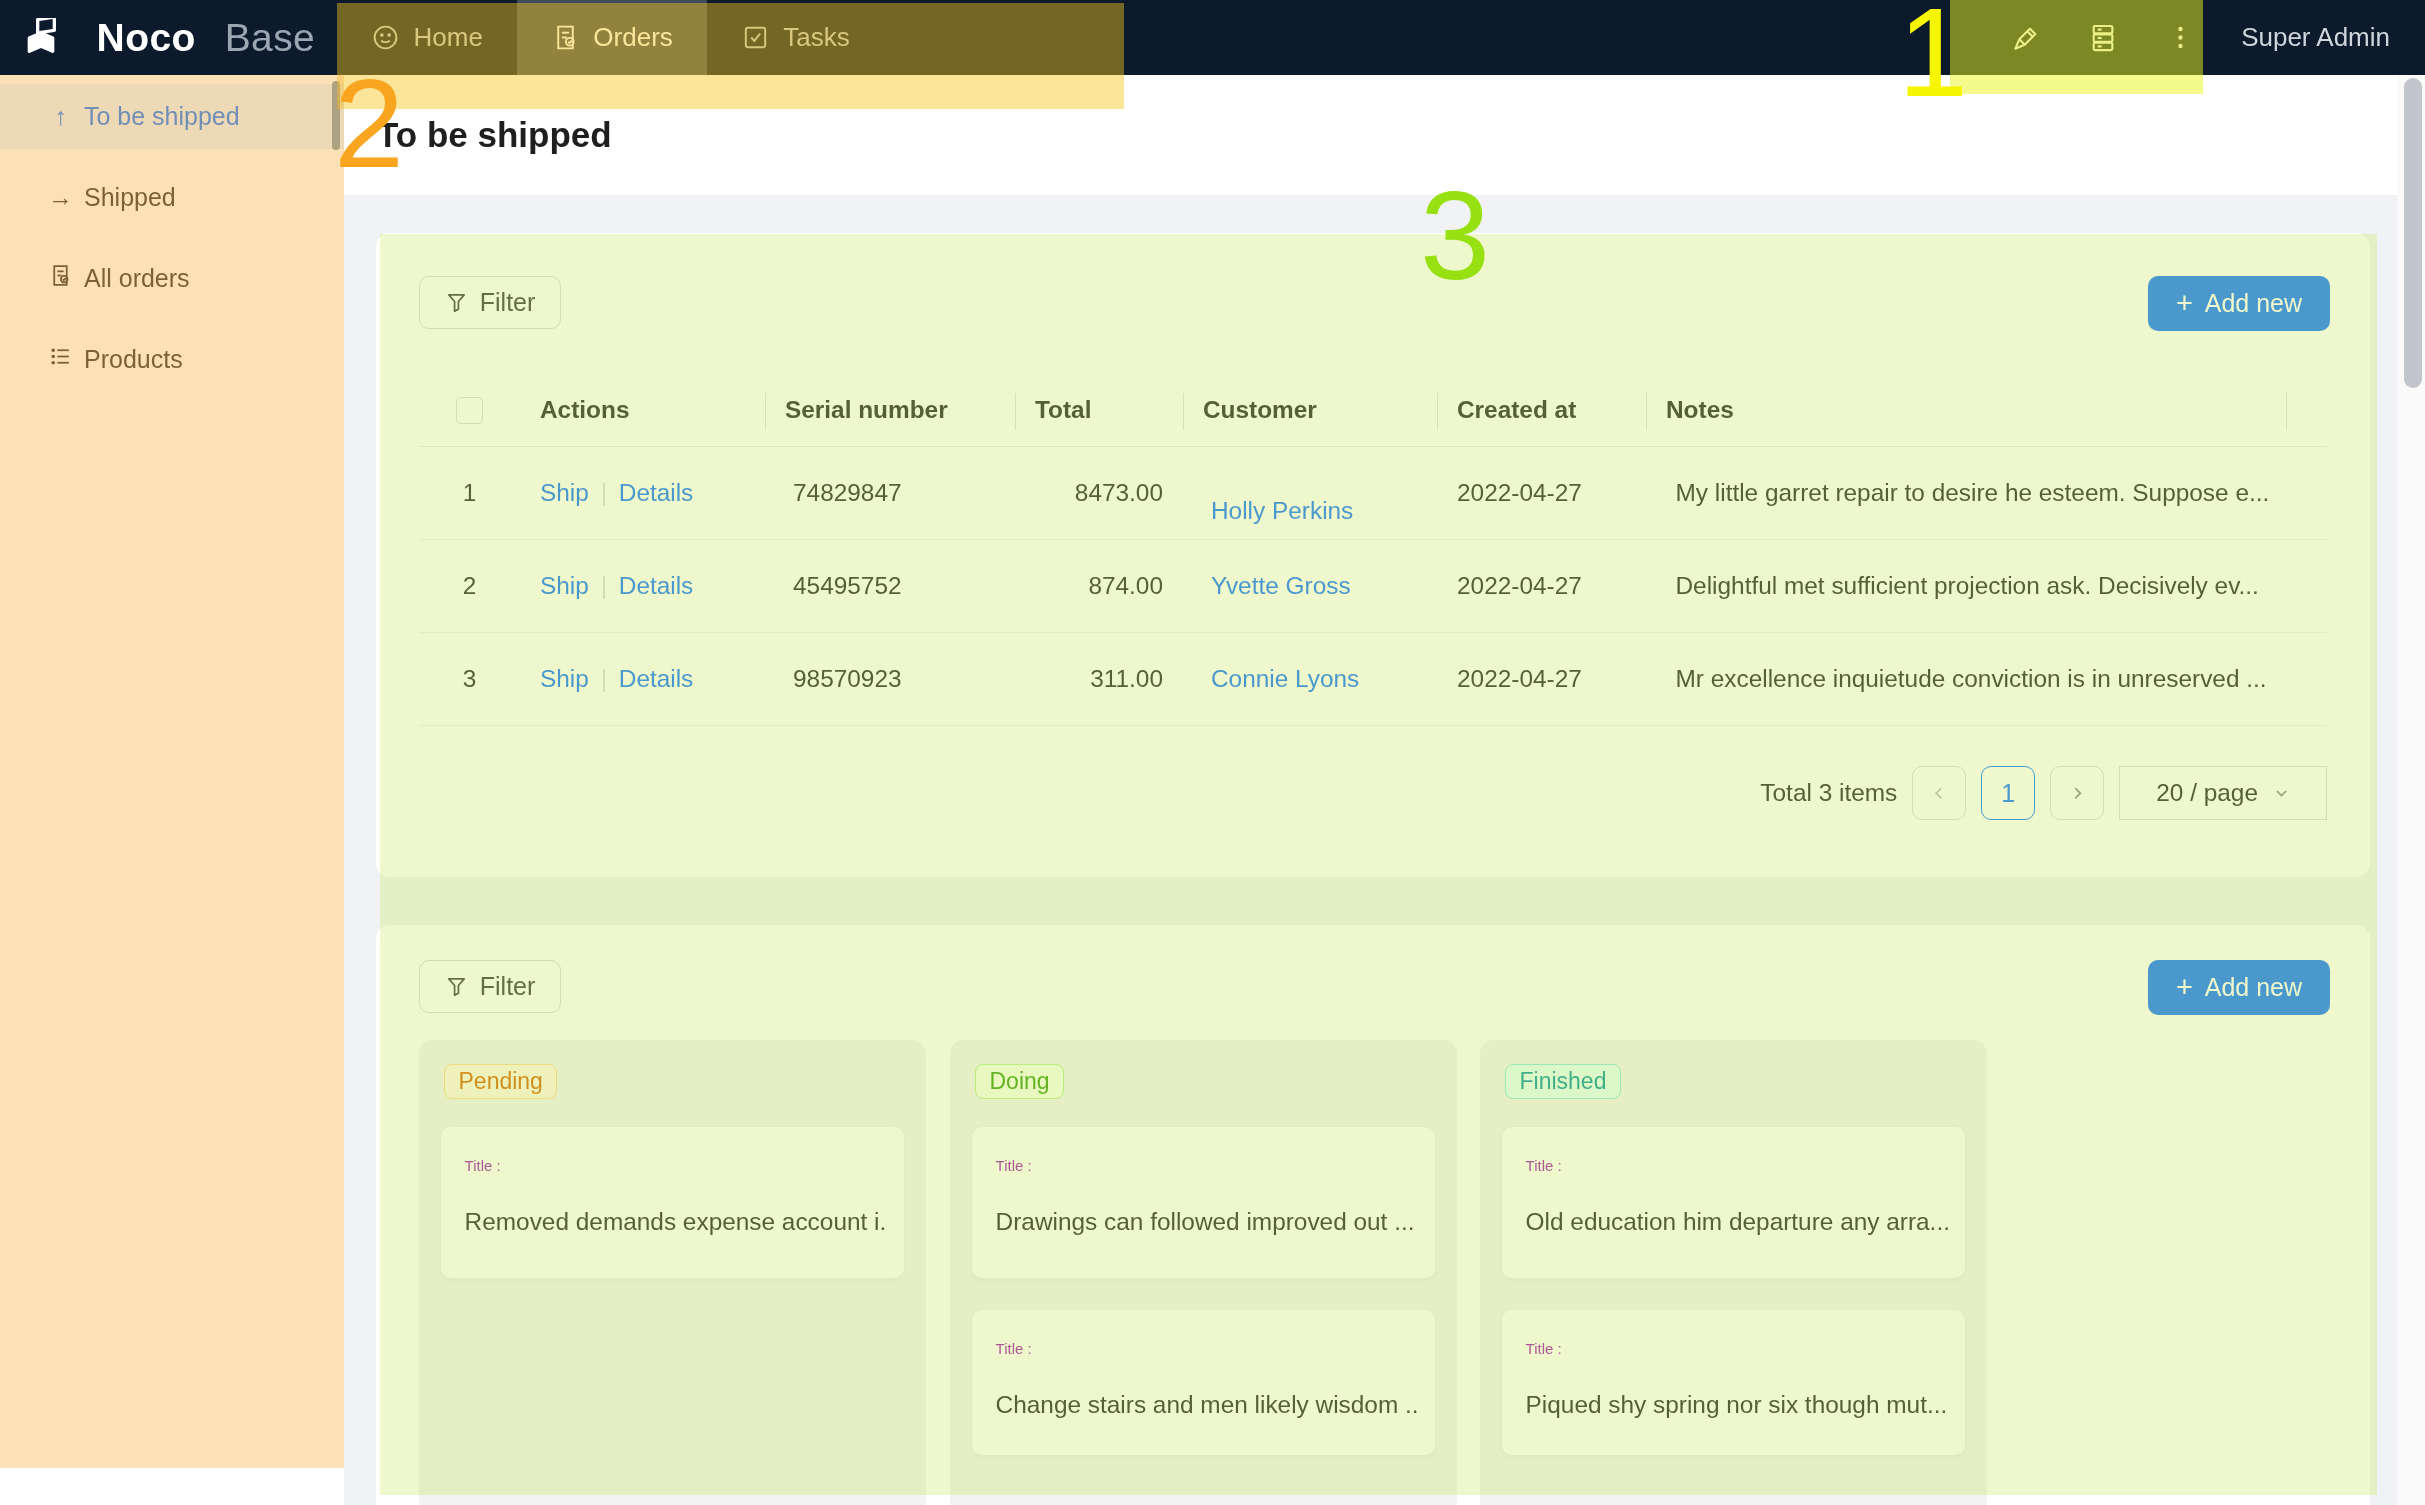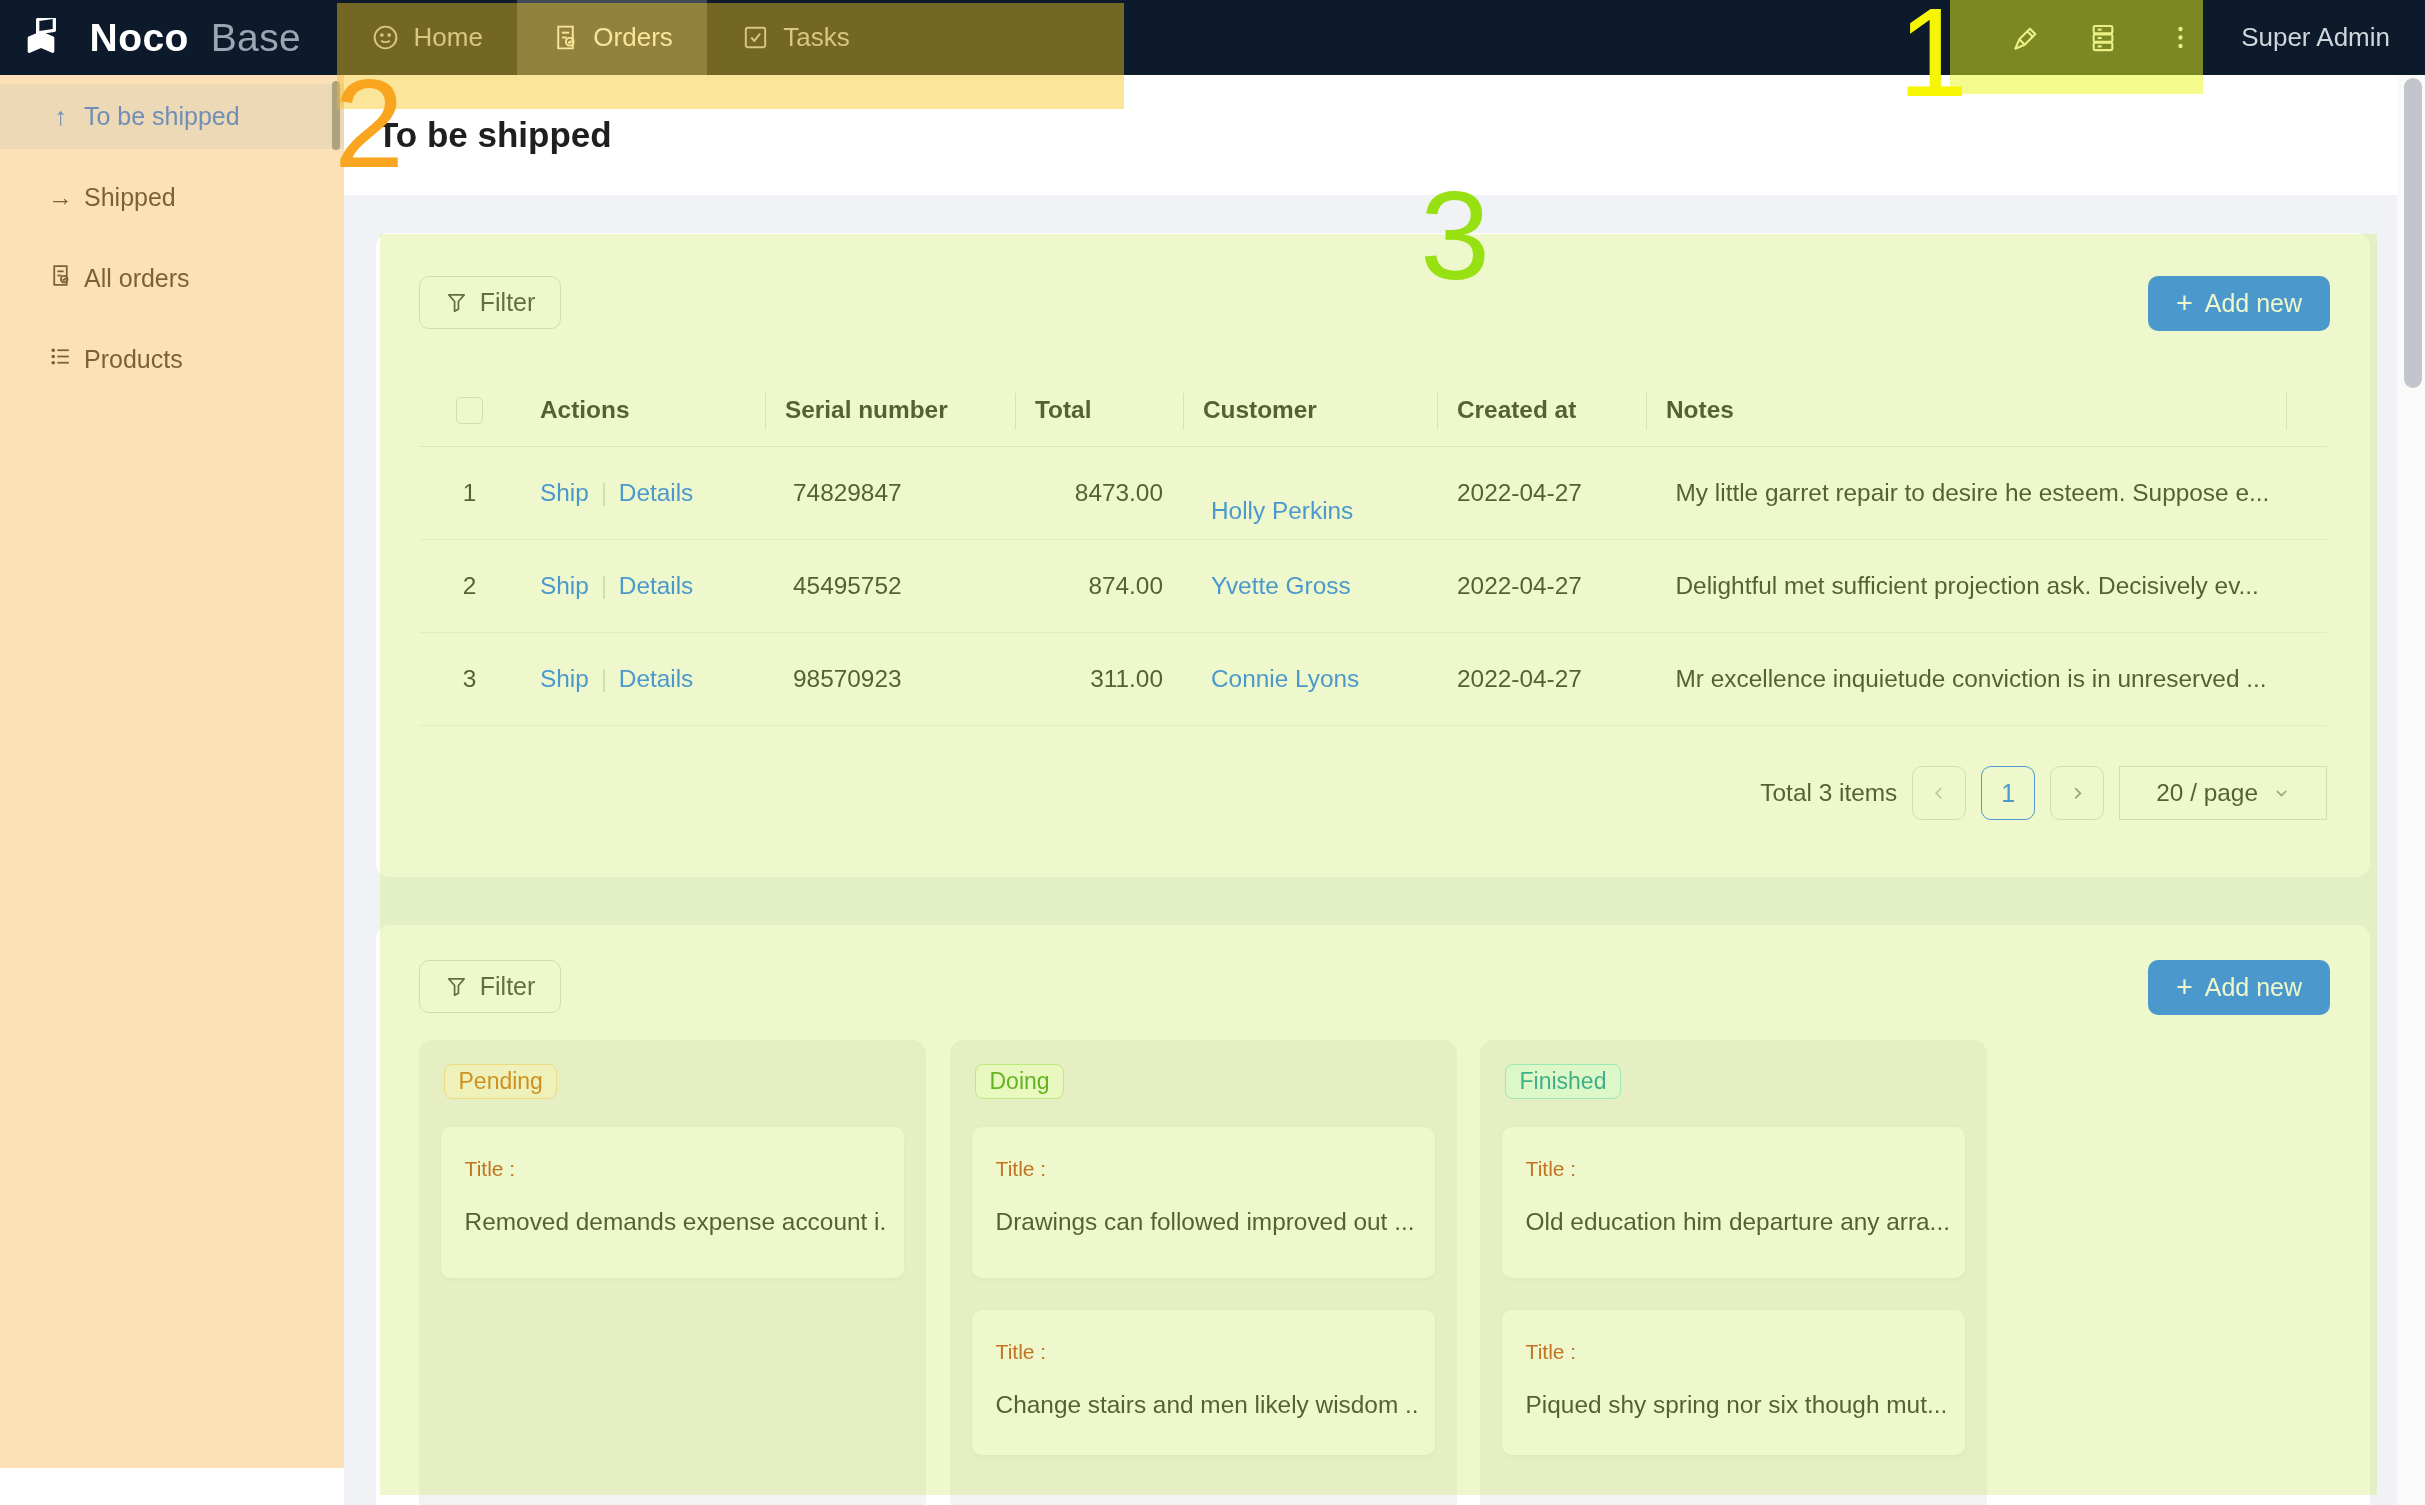--- a/index.html
+++ b/index.html
@@ -2,21 +2,21 @@
 <html style="font-size:13.5px"><head>
 <meta charset="utf-8">
 <style>
   * { margin:0; padding:0; box-sizing:border-box; }
   html,body { width:2426px; }
   body { font-family:"Liberation Sans", sans-serif; background:#e9ebef; }
   #screen { position:relative; width:2426px; height:1505px; overflow:hidden; background:#f0f2f5; }
 
   
   .navbar { position:absolute; left:0; top:0; width:2426px; height:75px; background:#0c1a2c; display:flex; align-items:center; }
-  .logo { position:absolute; left:23.6px; top:0; height:75px; display:flex; align-items:center; gap:22px; }
+  .logo { position:absolute; left:23.6px; top:0; height:75px; display:flex; align-items:center; gap:29px; }
   .logo .word { font-size:39px; letter-spacing:0.4px; }
   .logo .noco { color:#ffffff; font-weight:700; }
   .logo .base { color:#9aa6b2; font-weight:300; }
   .nav-menu { position:absolute; left:337px; top:0; height:75px; display:flex; }
   .nav-item { height:75px; display:flex; align-items:center; gap:13.5px; padding:0 34px; color:#c3c9cf; font-size:26px; cursor:pointer; }
   .nav-item.selected { background:rgba(255,255,255,0.22); color:#ffffff; }
   .nav-item svg { width:29px; height:29px; }
   .nav-right { position:absolute; right:36px; top:0; height:75px; display:flex; align-items:center; gap:45px; }
   .nav-icon { width:32px; height:32px; display:flex; align-items:center; justify-content:center; color:#e8ebee; cursor:pointer; }
   .user-name { color:#cfd5da; font-size:26px; cursor:pointer; }
@@ -69,21 +69,21 @@
   .pg-btn svg { width:18.5px; height:18.5px; }
   .pg-btn.current { border-color:#1677ff; color:#1677ff; font-size:25px; }
   .pg-size { height:54px; padding:0 36px; border:0.8px solid #d9d9d9; border-radius:0; background:#fff; display:flex; align-items:center; gap:15px; cursor:pointer; }
   .pg-size svg { width:17px; height:17px; }
 
   
   .board { position:absolute; left:0; top:115px; width:1994px; height:474px; }
   .kcol { position:absolute; top:0; width:507px; height:474px; background:#f3f3f3; border-radius:13.5px; }
   .ktag { position:absolute; left:25px; top:23.6px; height:35px; padding:0 13.5px; display:flex; align-items:center; border-radius:8px; border:1.3px solid; font-size:23px; }
   .kcard { position:absolute; left:22px; width:463px; background:#ffffff; border-radius:10px; box-shadow:0 1.7px 6.7px rgba(0,0,0,0.05); cursor:pointer; }
-  .kcard .klabel { position:absolute; left:23.6px; top:30px; font-size:21px; color:#c2410c; }
+  .kcard .klabel { position:absolute; left:23.6px; top:30px; font-size:15px; color:#a21caf; }
   .kcard .kvalue { position:absolute; left:23.6px; top:81px; right:17px; font-size:24.4px; color:#262626; white-space:nowrap; overflow:hidden; }
 
   
   .scroll-track { position:absolute; left:2397px; top:75px; width:29px; height:1430px; background:#fafafa; z-index:45; }
   .scroll-thumb { position:absolute; left:6.7px; top:2.5px; width:18.5px; height:310px; background:#c2c6cc; border-radius:9.3px; }
 
   
   .ov { position:absolute; pointer-events:none; z-index:50; }
   #ov-menu    { left:337px;  top:3.4px;   width:787px;  height:106px;  background:rgba(243,197,28,0.45); }
   #ov-sidebar { left:0;      top:75px;  width:344px;  height:1393px; background:rgba(248,177,72,0.40); }

